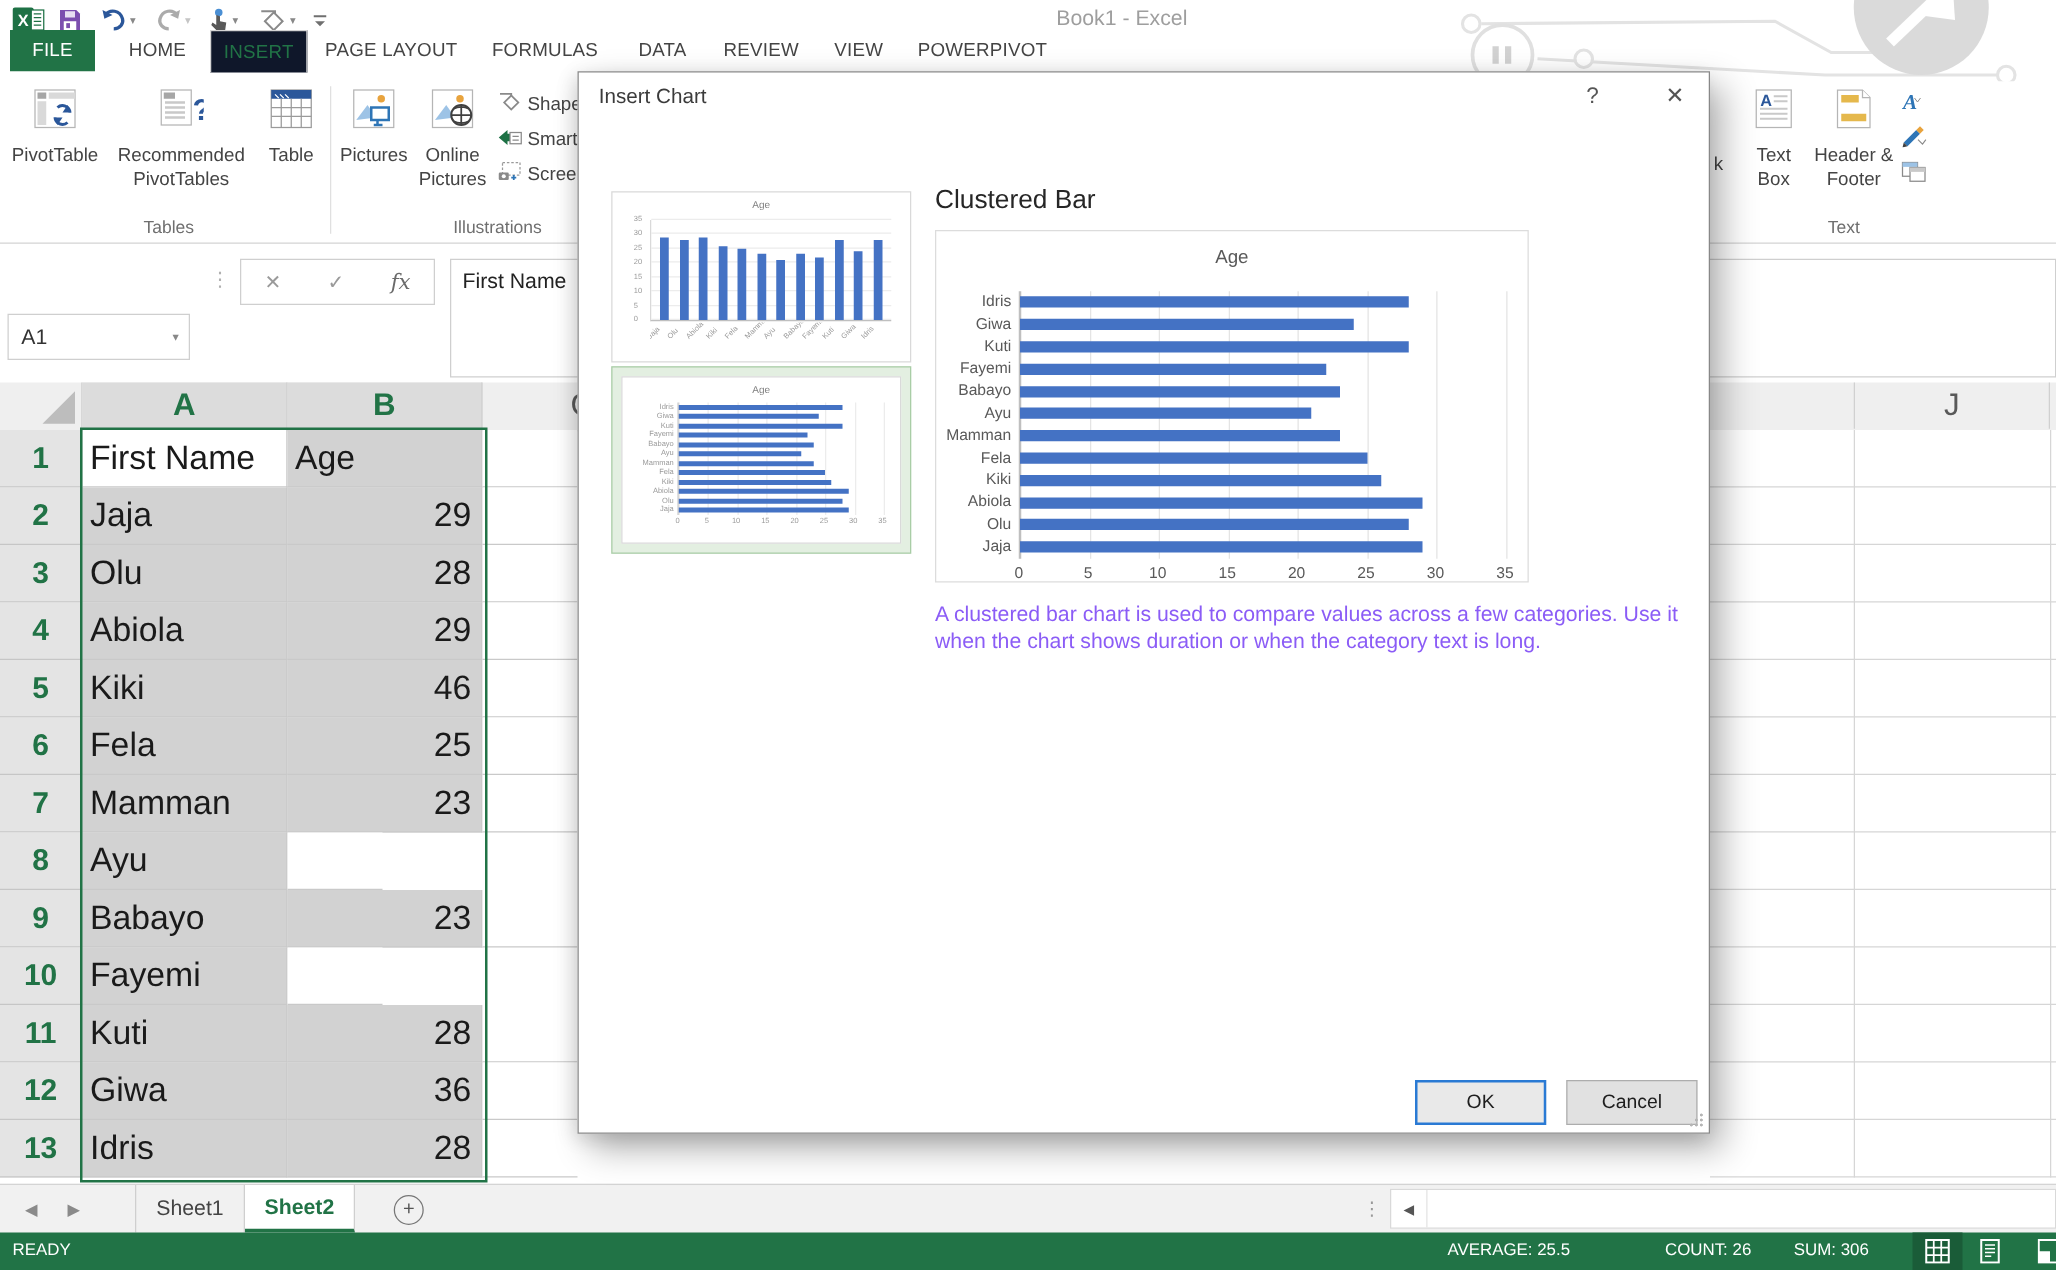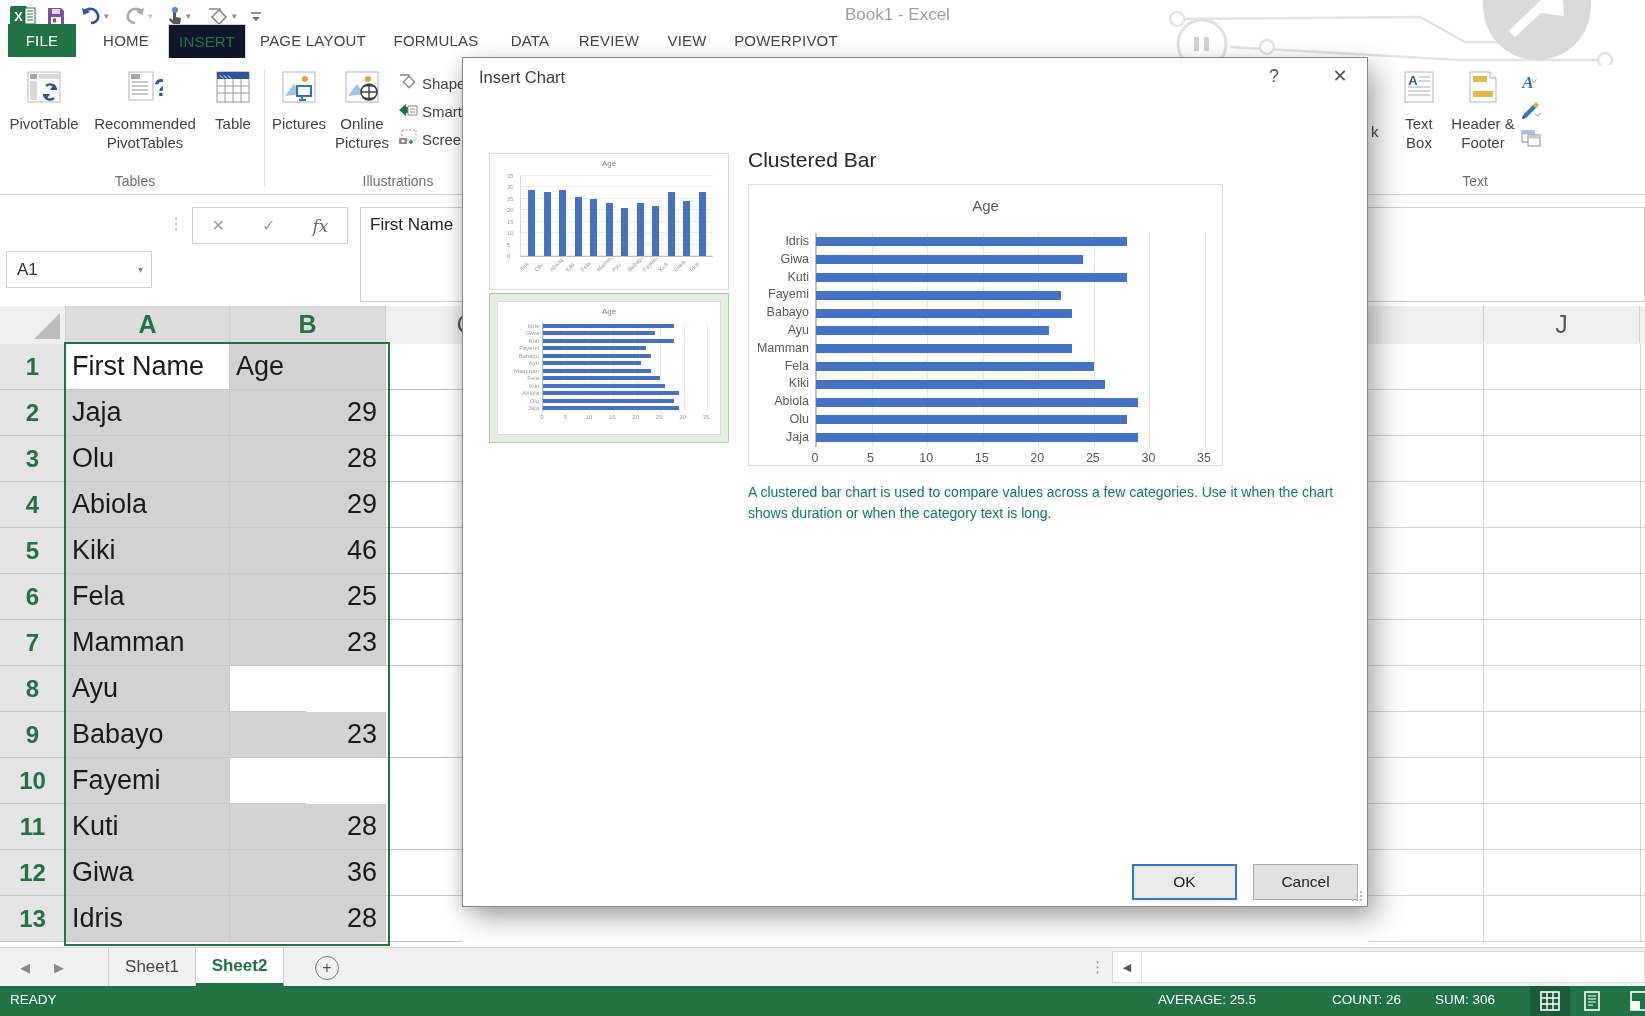--- a/index.html
+++ b/index.html
@@ -135,21 +135,21 @@
   .p-title{position:absolute;left:0;top:12px;width:100%;text-align:center;font-size:15px;color:#595959;}
   .p-labels{position:absolute;left:0;top:48px;width:60px;}
   .plab{height:17.8px;line-height:17.8px;font-size:12.5px;color:#595959;text-align:right;}
   .p-plot{position:absolute;left:66px;top:48px;width:389px;height:214px;border-left:1px solid #bfbfbf;}
   .vg{position:absolute;top:0;height:100%;width:1px;background:#e4e4e4;}
   .vg.z{background:#bfbfbf;}
   .prow{position:relative;height:17.8px;z-index:2;}
   .pbar{position:absolute;left:0;top:4.4px;height:9px;background:#4472c4;}
   .p-xaxis{position:absolute;left:66px;top:266px;width:389px;height:16px;}
   .xt{position:absolute;font-size:12.5px;color:#595959;transform:translateX(-50%);}
-  .pdesc{position:absolute;left:285px;top:424px;width:600px;font-size:14px;line-height:20.5px;color:#0f766e;}
+  .pdesc{position:absolute;left:285px;top:424px;width:600px;font-size:17px;line-height:20.5px;color:#8b5cf6;}
 
   .dbtn{position:absolute;top:806px;width:105px;height:36px;display:flex;align-items:center;justify-content:center;
         font-size:15.5px;color:#1e1e1e;background:#e1e1e1;border:1px solid #adadad;box-sizing:border-box;}
   .dbtn.ok{left:669px;border:2px solid #2a7ad4;background:#e9e9e9;}
   .dbtn.cancel{left:790px;}
   .grip{position:absolute;right:4px;bottom:4px;width:12px;height:12px;
         background:radial-gradient(circle at 2px 10px,#b5b5b5 1px,transparent 1.4px),
                    radial-gradient(circle at 6px 10px,#b5b5b5 1px,transparent 1.4px),
                    radial-gradient(circle at 10px 10px,#b5b5b5 1px,transparent 1.4px),
                    radial-gradient(circle at 6px 6px,#b5b5b5 1px,transparent 1.4px),

